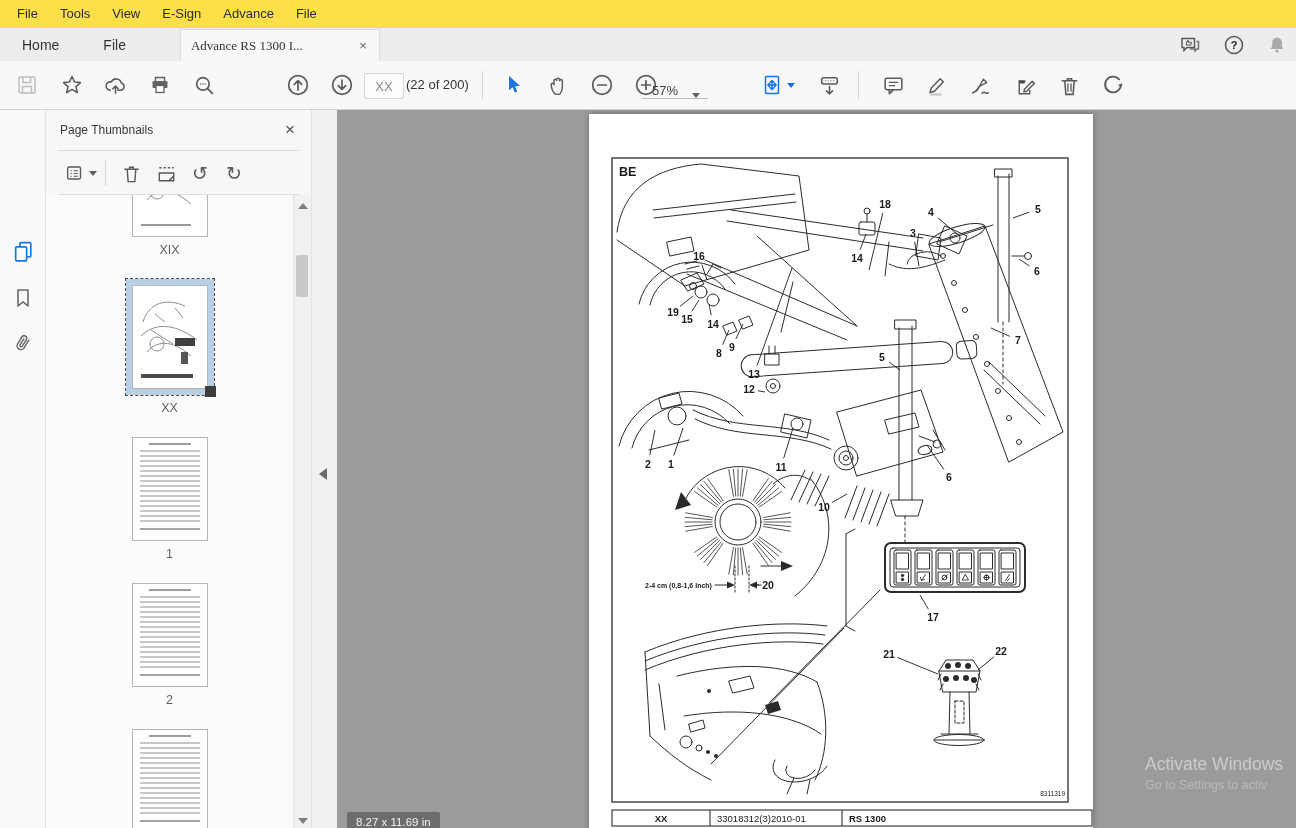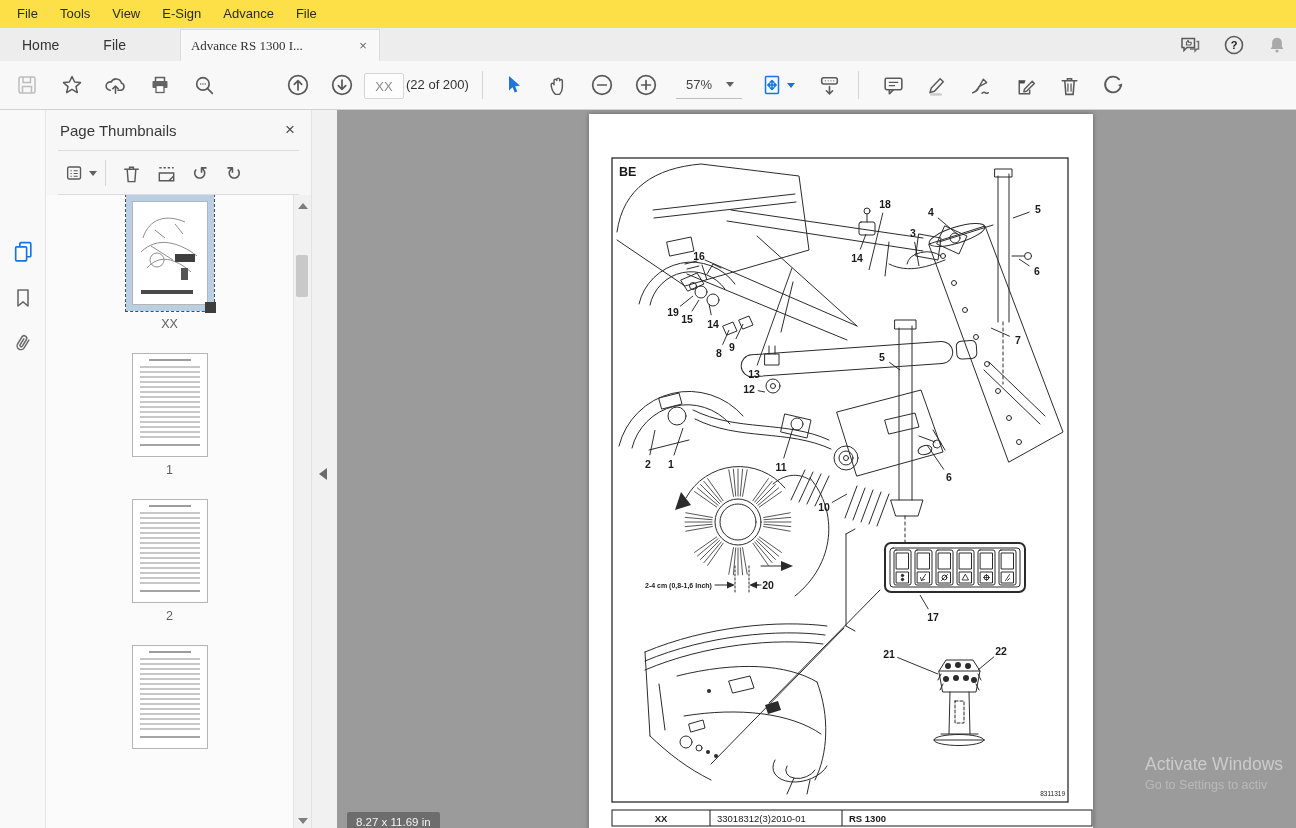--- a/index.html
+++ b/index.html
@@ -19,37 +19,37 @@
   .doctab .x{color:#666;font-size:13px;padding:0 2px;}
   .tab-right{position:absolute;right:8px;top:0;height:32px;display:flex;align-items:center;gap:20px;}
 
   
   .toolbar{position:relative;height:48px;background:#f8f8f8;border-bottom:1px solid #d2d2d2;}
   .tbtn{position:absolute;top:7px;width:34px;height:34px;display:flex;align-items:center;justify-content:center;}
   .tsep{position:absolute;top:10px;width:1px;height:28px;background:#d5d5d5;}
   .page-input{position:absolute;left:364px;top:12px;width:34px;height:22px;text-align:center;font-size:13px;color:#8a8a8a;
     border:1px solid #d6d6d6;border-radius:2px;background:#fdfdfd;font-family:"Liberation Sans",sans-serif;}
   .page-count{position:absolute;left:406px;top:12px;height:24px;line-height:24px;font-size:13px;color:#333;}
-  .zoom-combo{position:absolute;left:676px;top:10px;width:66px;height:27px;border-bottom:1px solid #bdbdbd;
-    display:flex;align-items:center;}
+  .zoom-combo{position:absolute;left:642px;top:10px;width:66px;height:27px;border-bottom:1px solid #bdbdbd;
+    display:flex;align-items:flex-end;}
   .zoom-combo .zv{font-size:13px;color:#444;padding-left:10px;flex:1;}
   .caret{width:0;height:0;border-left:4px solid transparent;border-right:4px solid transparent;border-top:5px solid #5f5f5f;}
   .caret.blue{border-top-color:#1473e6;}
   .fitgroup{position:absolute;left:753px;top:7px;width:48px;height:34px;display:flex;align-items:center;gap:3px;justify-content:center;}
 
   svg.ic{display:block;}
 
   
   .main{position:relative;height:720px;display:flex;}
   .rail{width:45px;background:#f9f9f9;border-right:1px solid #e4e4e4;position:relative;}
   .rail .rbtn{position:absolute;left:10px;width:26px;height:26px;display:flex;align-items:center;justify-content:center;}
 
   .panel{width:265px;background:#f7f7f7;position:relative;border-right:1px solid #e2e2e2;}
   .panel-header{height:40px;display:flex;align-items:center;padding:0 14px;}
-  .panel-title{font-size:15px;color:#383838;flex:1;}
+  .panel-title{font-size:12px;color:#383838;flex:1;}
   .panel-close{font-size:17px;color:#4d4d4d;padding:0 2px;}
   .panel-rule{height:1px;background:#dcdcdc;margin:0 12px;}
   .panel-tools{height:43px;position:relative;}
   .ptbtn{position:absolute;top:9px;width:26px;height:26px;display:flex;align-items:center;justify-content:center;color:#5a5a5a;}
   .rot{font-size:19px;color:#5a5a5a;line-height:1;}
   .psep{position:absolute;left:59px;top:9px;width:1px;height:26px;background:#d5d5d5;}
 
   .thumb-scroll{position:absolute;top:85px;bottom:0;left:0;width:247px;overflow:hidden;background:#fbfbfb;}
   .thumb-item{margin-bottom:22px;}
   .thumb-wrap{width:fit-content;margin:0 auto;position:relative;}
@@ -315,20 +315,35 @@
         </div>
         <div class="ptbtn" style="left:141px">
             <span class="rot">↺</span>
           </div>
         <div class="ptbtn" style="left:175px">
             <span class="rot">↻</span>
           </div>
       </div>
       <div class="panel-rule"></div>
       <div class="thumb-scroll" id="thumb-list">
+          <div class="thumb-item" style="margin-top: -62px;">
+            <div class="thumb-wrap">
+              <div class="thumb-frame"><svg viewBox="0 0 74 102" width="74" height="102">
+                  <g fill="none" stroke="#8e8e8e" stroke-width="1">
+                    <path d="M10,36 C16,16 34,12 52,20"></path>
+                    <path d="M8,50 C24,34 46,40 64,54"></path>
+                    <path d="M14,66 C26,52 42,56 58,70"></path>
+                    <path d="M22,28 l10,8 M42,22 l8,10 M18,44 l22,14"></path>
+                    <circle cx="24" cy="58" r="7"></circle>
+                  </g>
+                  <rect x="8" y="90" width="50" height="2" fill="#9a9a9a"></rect>
+                </svg></div>
+            </div>
+            <div class="thumb-label">XIX</div>
+          </div>
           <div class="thumb-item">
             <div class="thumb-wrap sel">
               <div class="thumb-frame"><svg viewBox="0 0 74 102" width="74" height="102">
                   <g fill="none" stroke="#8e8e8e" stroke-width="1">
                     <path d="M10,36 C16,16 34,12 52,20"></path>
                     <path d="M8,50 C24,34 46,40 64,54"></path>
                     <path d="M14,66 C26,52 42,56 58,70"></path>
                     <path d="M22,28 l10,8 M42,22 l8,10 M18,44 l22,14"></path>
                     <circle cx="24" cy="58" r="7"></circle>
                   </g>

